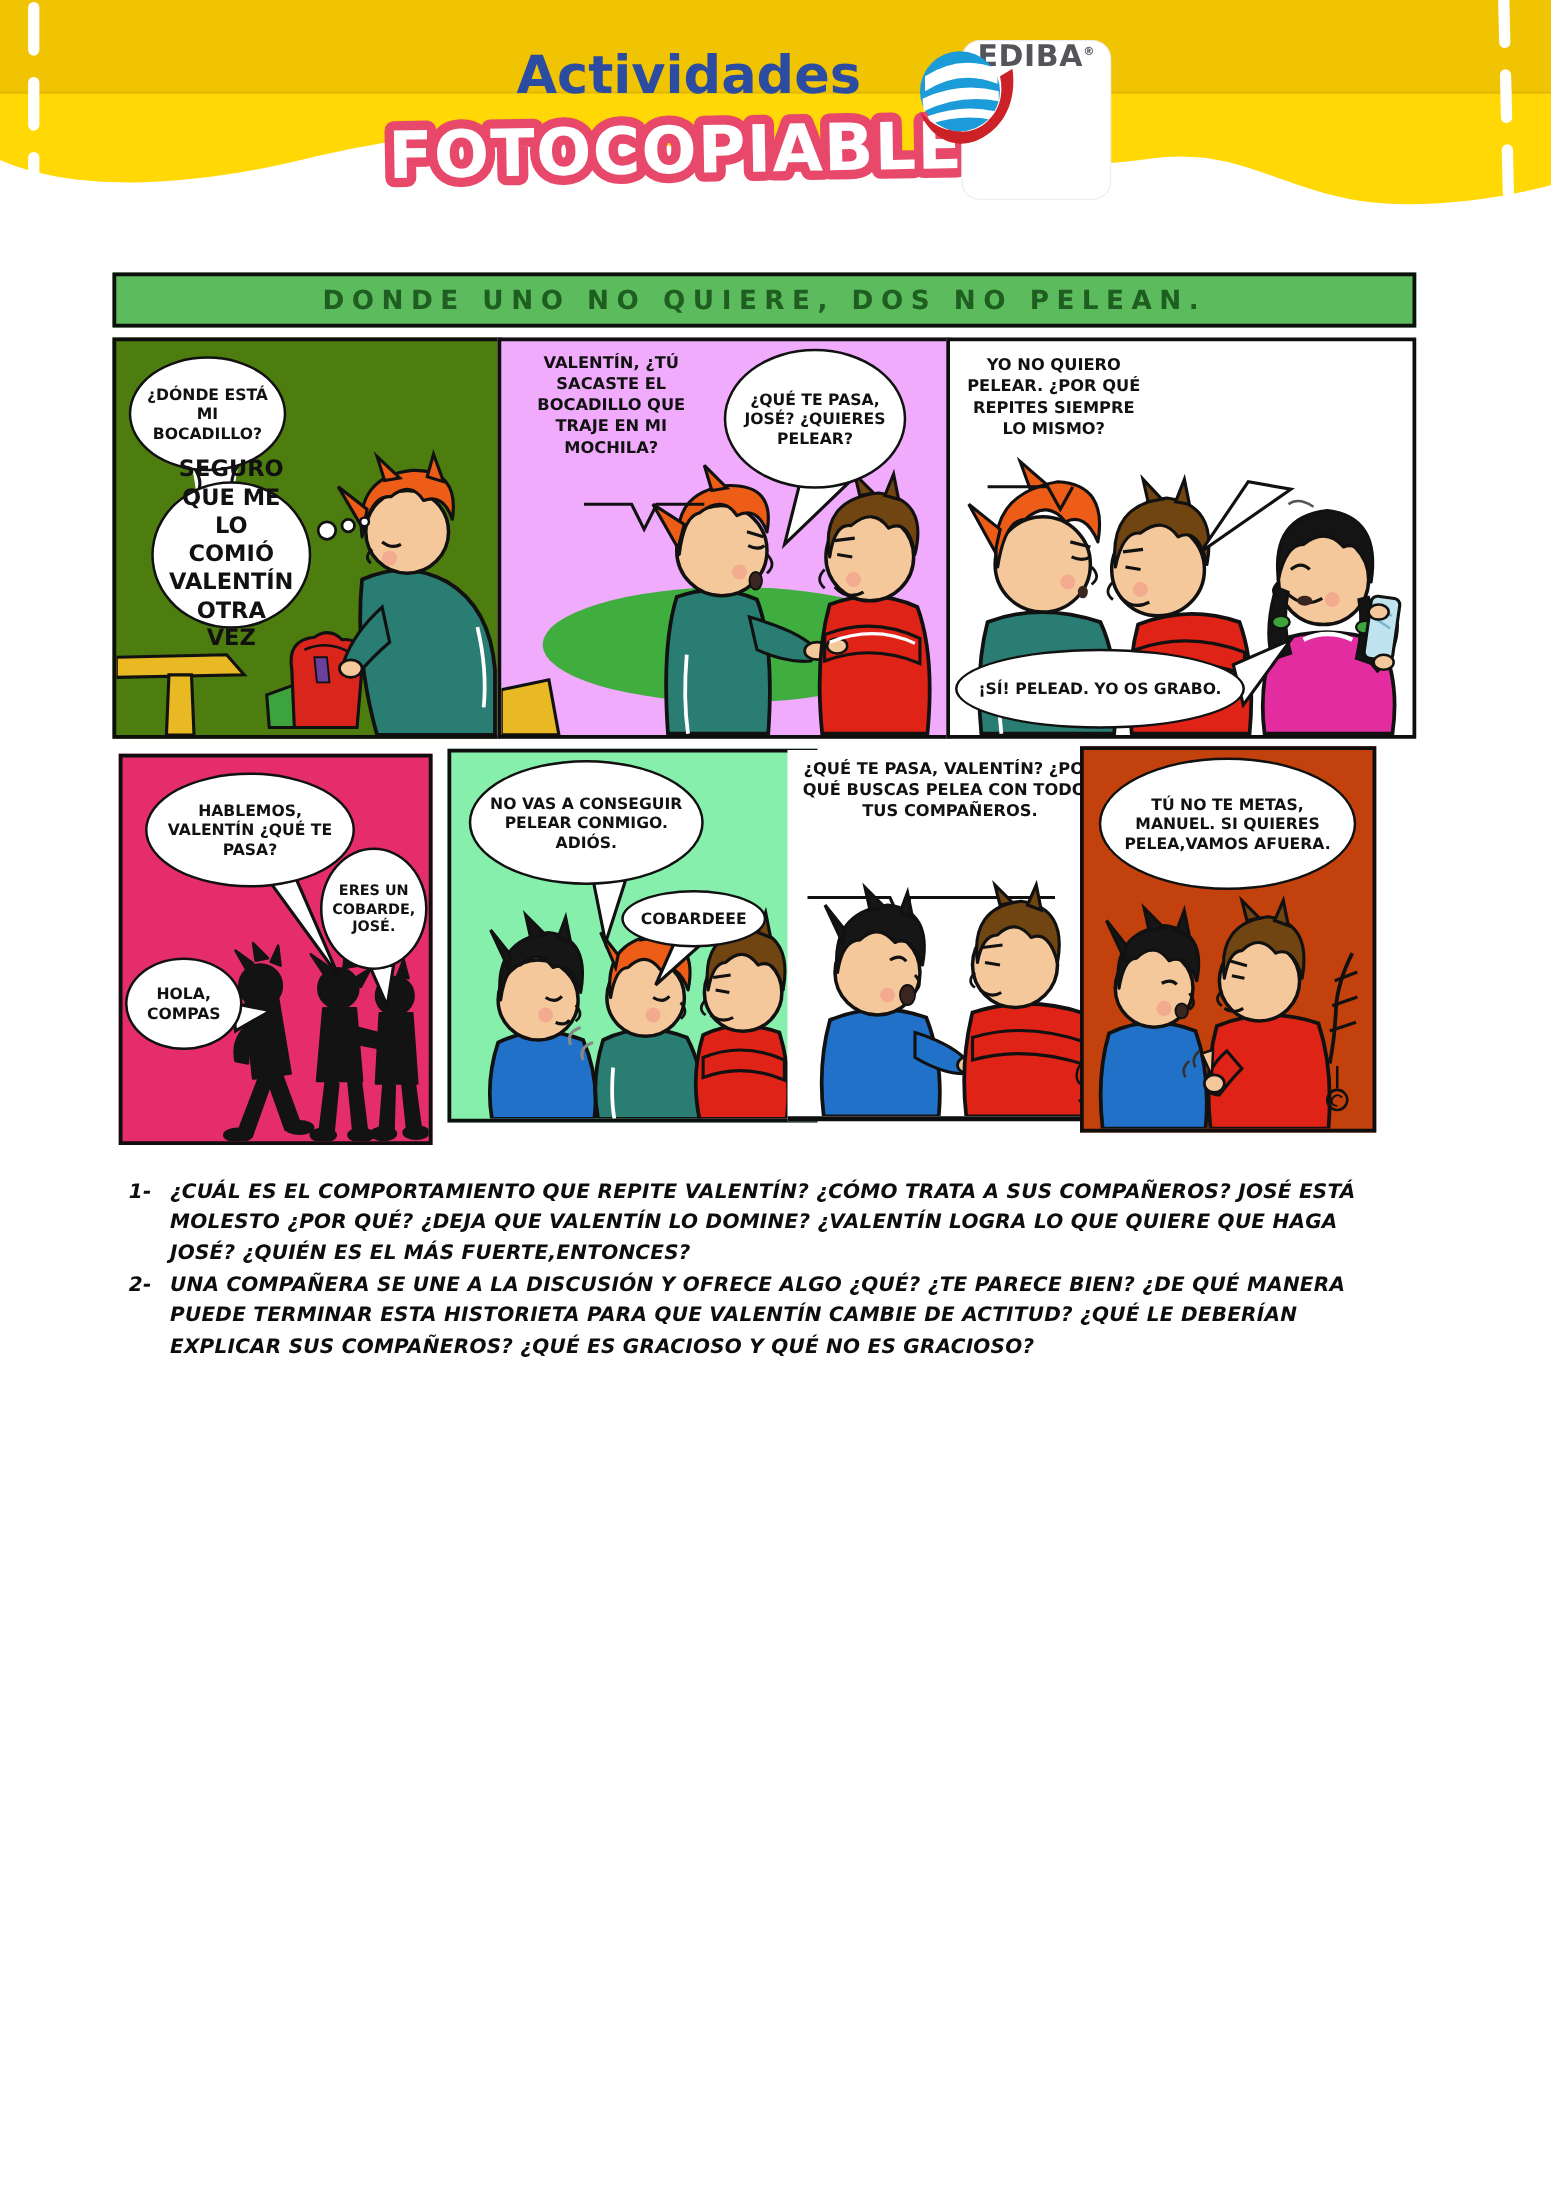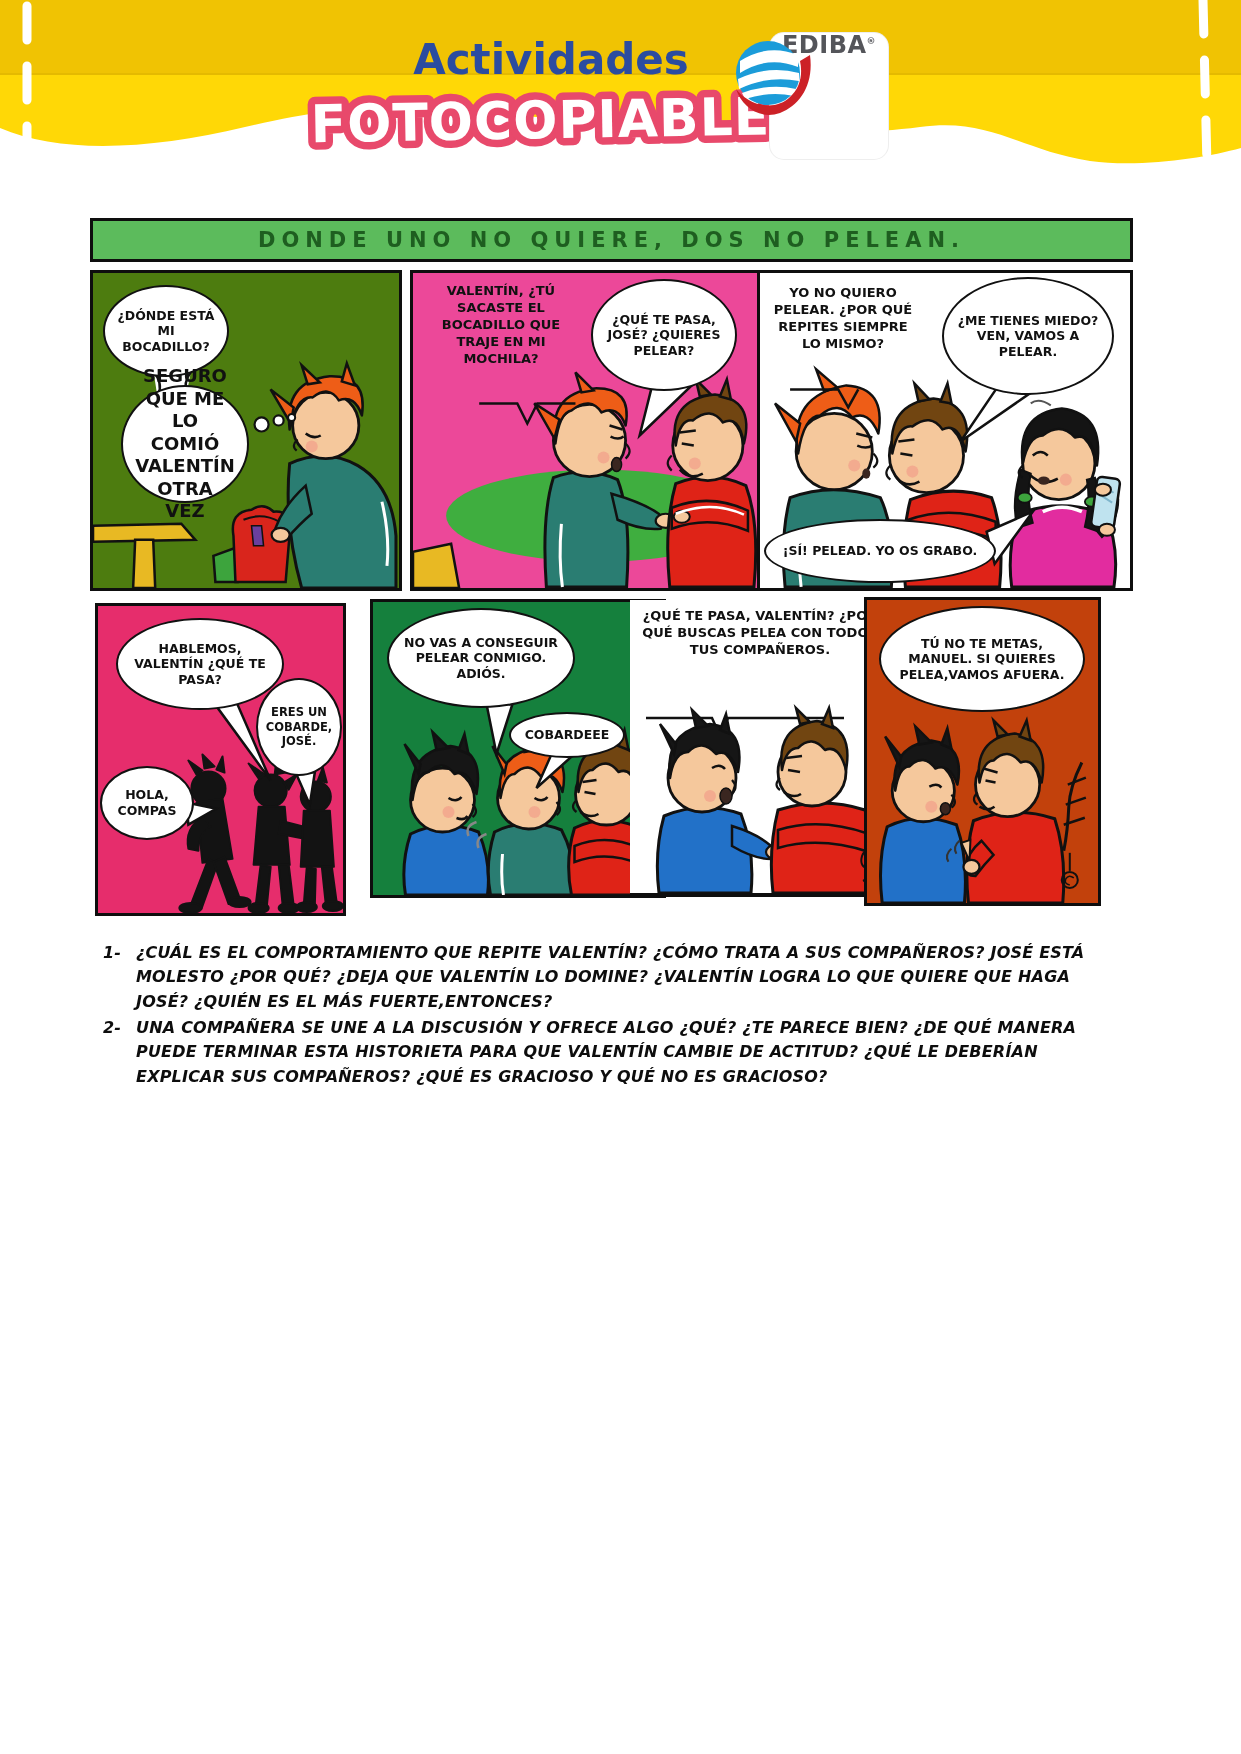--- a/index.html
+++ b/index.html
@@ -15,24 +15,24 @@
   .logo-word{font-weight:bold;font-size:24px;letter-spacing:.5px;color:#54555a;line-height:1;}
   .logo-word sup{font-size:9px;vertical-align:super;}
   
   .title-bar{position:absolute;left:90px;top:218px;width:1043px;height:44px;background:#5cbb5c;
              border:3.5px solid #0e0e0e;box-sizing:border-box;display:flex;align-items:center;
              justify-content:center;font-weight:bold;font-size:21px;letter-spacing:6px;
              color:#1e5e20;}
   .panel{position:absolute;border:3.5px solid #0e0e0e;box-sizing:border-box;overflow:hidden;}
   .panel svg.art{position:absolute;left:0;top:0;width:100%;height:100%;}
   .p1{left:90px; top:270px;width:312px;height:321px;background:#4d7c0f;}
-  .p2{left:398px;top:270px;width:363px;height:321px;background:#ec4899;margin-left:12px;}
+  .p2{left:398px;top:270px;width:363px;height:321px;background:#f0abfc;}
   .p3{left:757px;top:270px;width:376px;height:321px;background:#ffffff;}
   .p4{left:95px; top:603px;width:251px;height:313px;background:#e62d6c;}
-  .p5{left:370px;top:599px;width:296px;height:299px;background:#15803d;}
+  .p5{left:358px;top:599px;width:296px;height:299px;background:#86efac;}
   .p6{left:630px;top:600px;width:258px;height:297px;background:#ffffff;border:none;
       border-bottom:4px solid #0e0e0e;}
   .p7{left:864px;top:597px;width:237px;height:309px;background:#c2410c;}
   .bubble{position:absolute;background:#fff;border:2.5px solid #111;border-radius:50%;
           display:flex;align-items:center;justify-content:center;text-align:center;
           font-weight:bold;font-size:12.5px;line-height:1.25;color:#111;
           padding:8px 12px;box-sizing:border-box;}
   .freetext{position:absolute;text-align:center;font-weight:bold;font-size:13px;
             line-height:1.3;color:#111;}
   
@@ -221,23 +221,20 @@
       <ellipse cx="342" cy="216" rx="8" ry="6" fill="#f5c89c" stroke="#111" stroke-width="2"></ellipse>
       <ellipse cx="346" cy="256" rx="8" ry="6" fill="#f5c89c" stroke="#111" stroke-width="2"></ellipse>
 
       <path d="M30,116 L78,116 L88,134 L98,116" fill="none" stroke="#111" stroke-width="2.5"></path>
       <path d="M238,112 L200,168 L272,118 Z" fill="#ffffff" stroke="#111" stroke-width="2.5"></path>
       <path d="M226,258 L272,238 L234,290 Z" fill="#ffffff" stroke="#111" stroke-width="2.5"></path>
     </svg>
     <div class="freetext" style="left:12px;top:12px;width:142px;">
       <span>YO NO QUIERO PELEAR. ¿POR QUÉ REPITES SIEMPRE LO MISMO?</span>
     </div>
-    <div class="bubble" style="left:182px;top:4px;width:172px;height:118px;">
-      <span>¿ME TIENES MIEDO? VEN, VAMOS A PELEAR.</span>
-    </div>
     <div class="bubble" style="left:4px;top:246px;width:232px;height:64px;">
       <span>¡SÍ! PELEAD. YO OS GRABO.</span>
     </div>
   </div>
 
   <div class="panel p4">
     <svg class="art" viewBox="0 0 244 306">
       <g fill="#131313" stroke="#131313" stroke-width="2" stroke-linejoin="round">
 
         <circle cx="110" cy="182" r="17"></circle>

